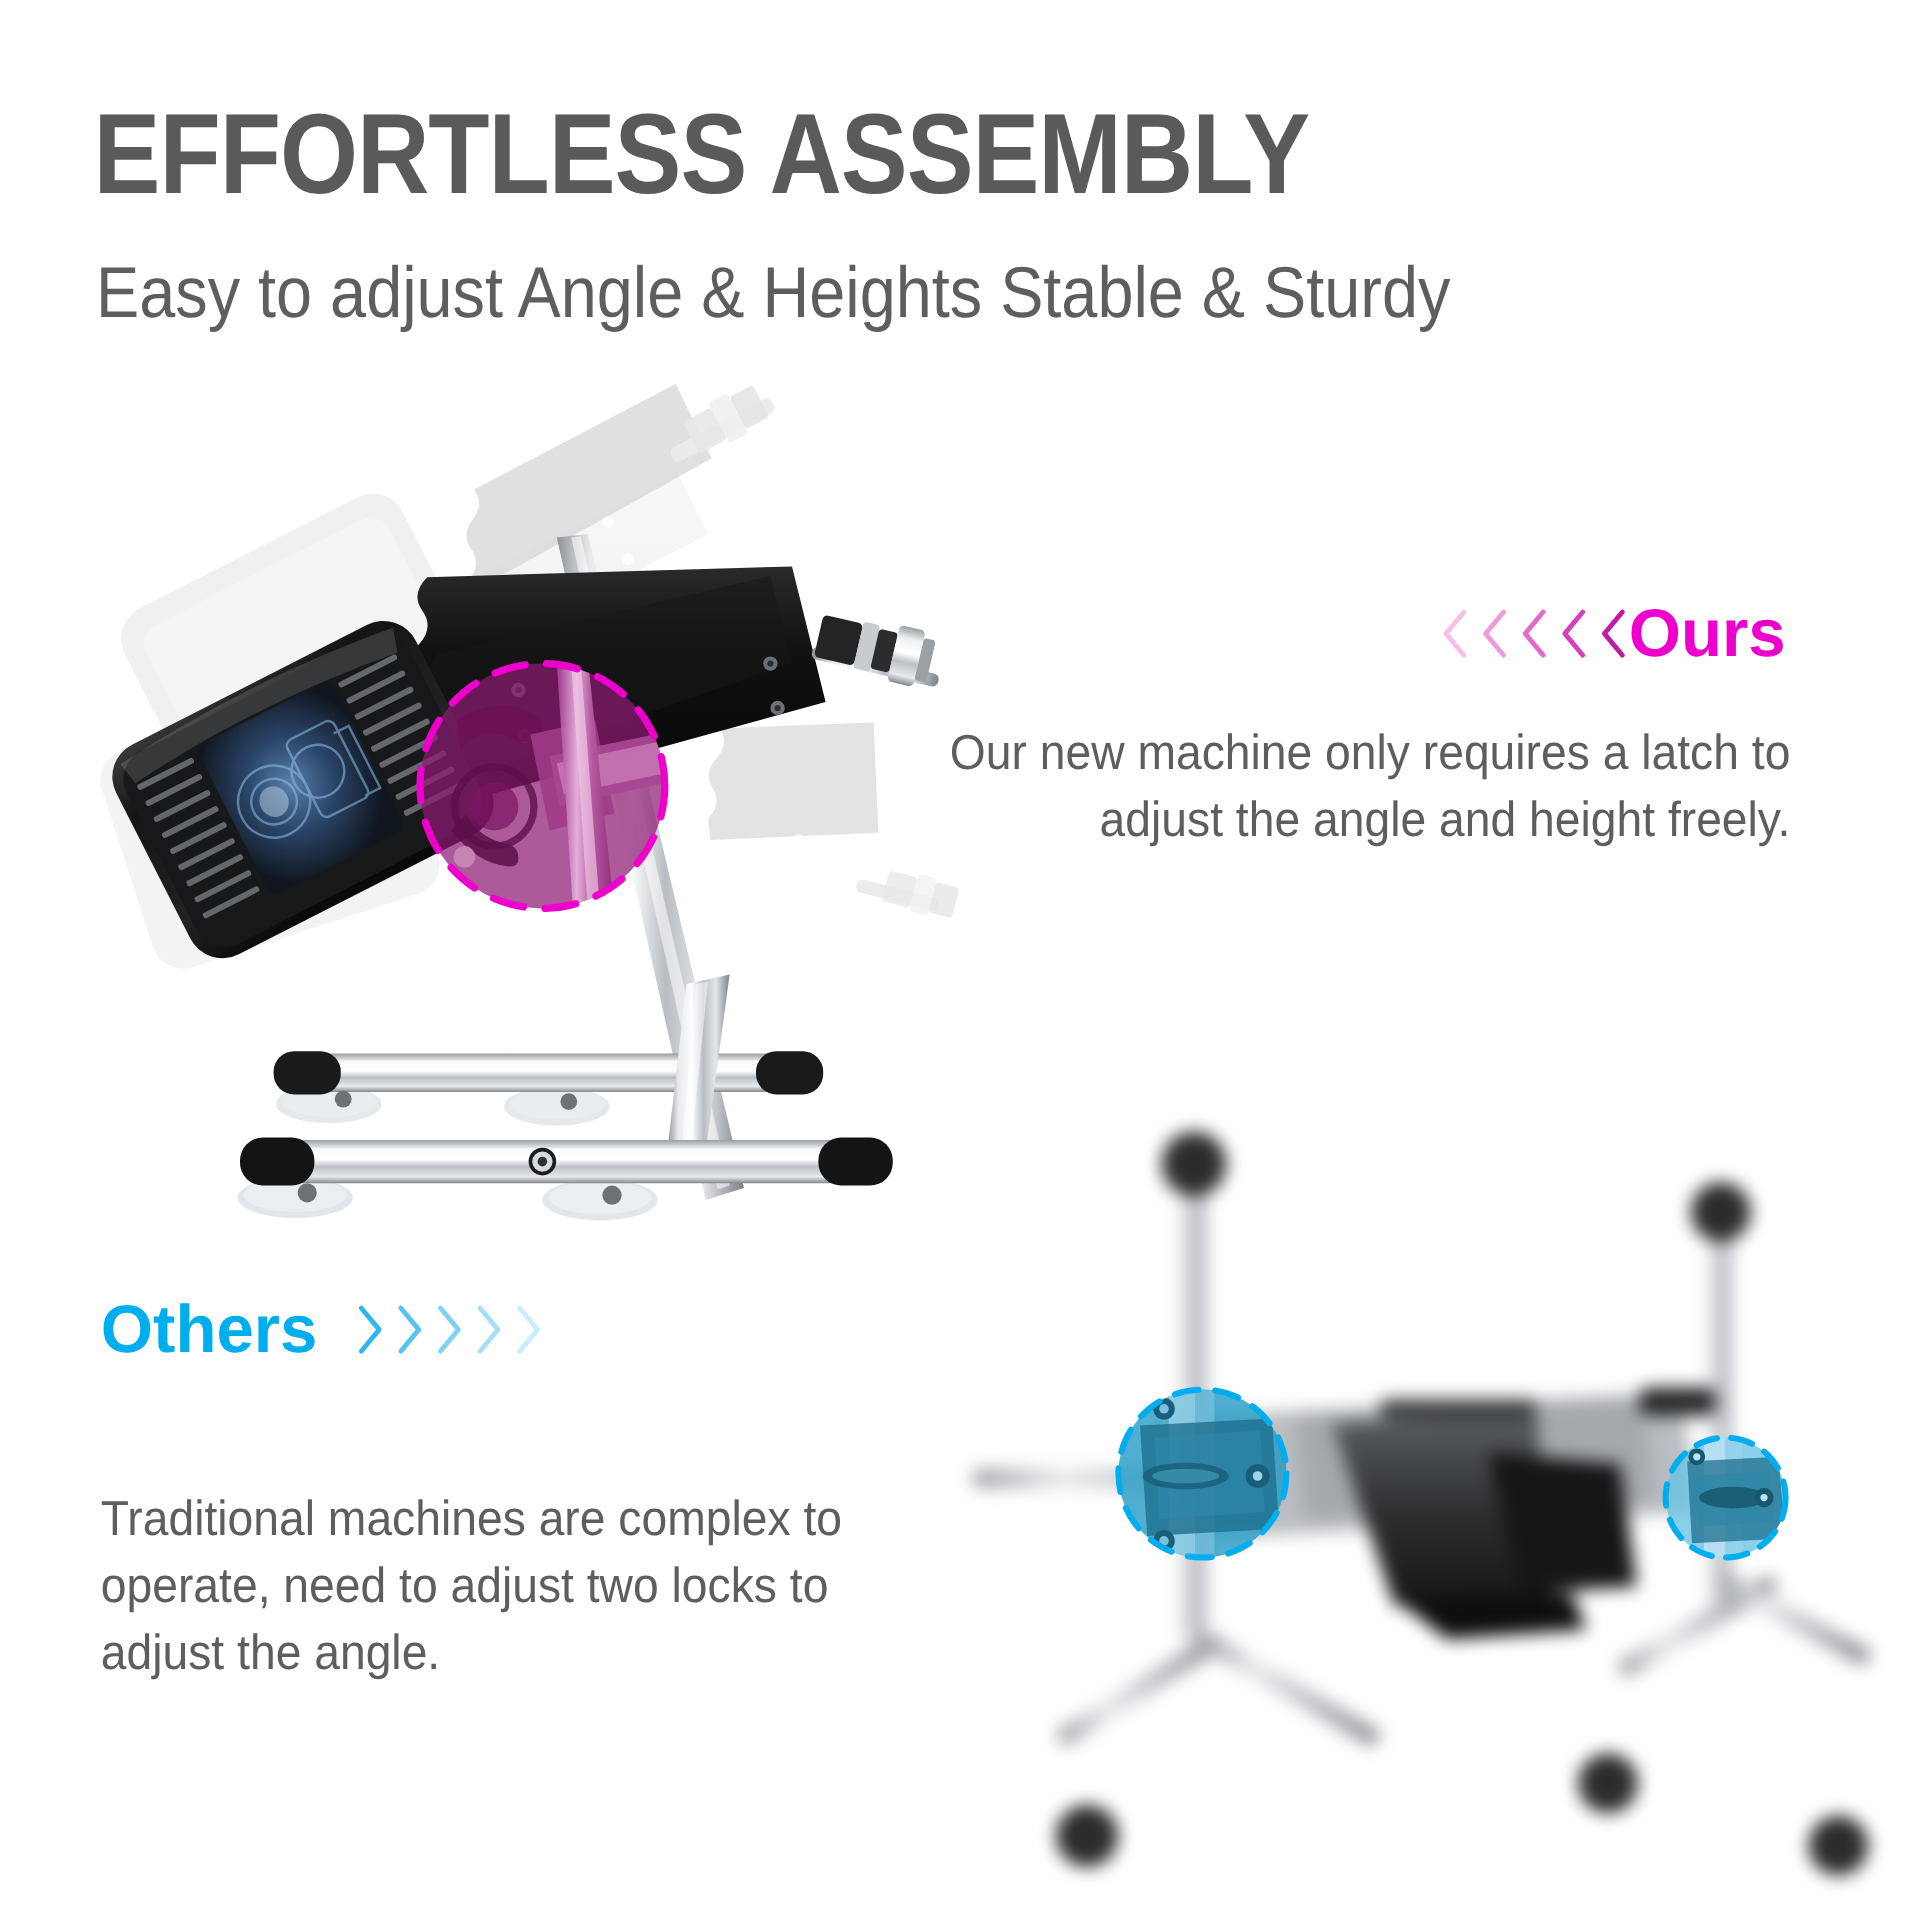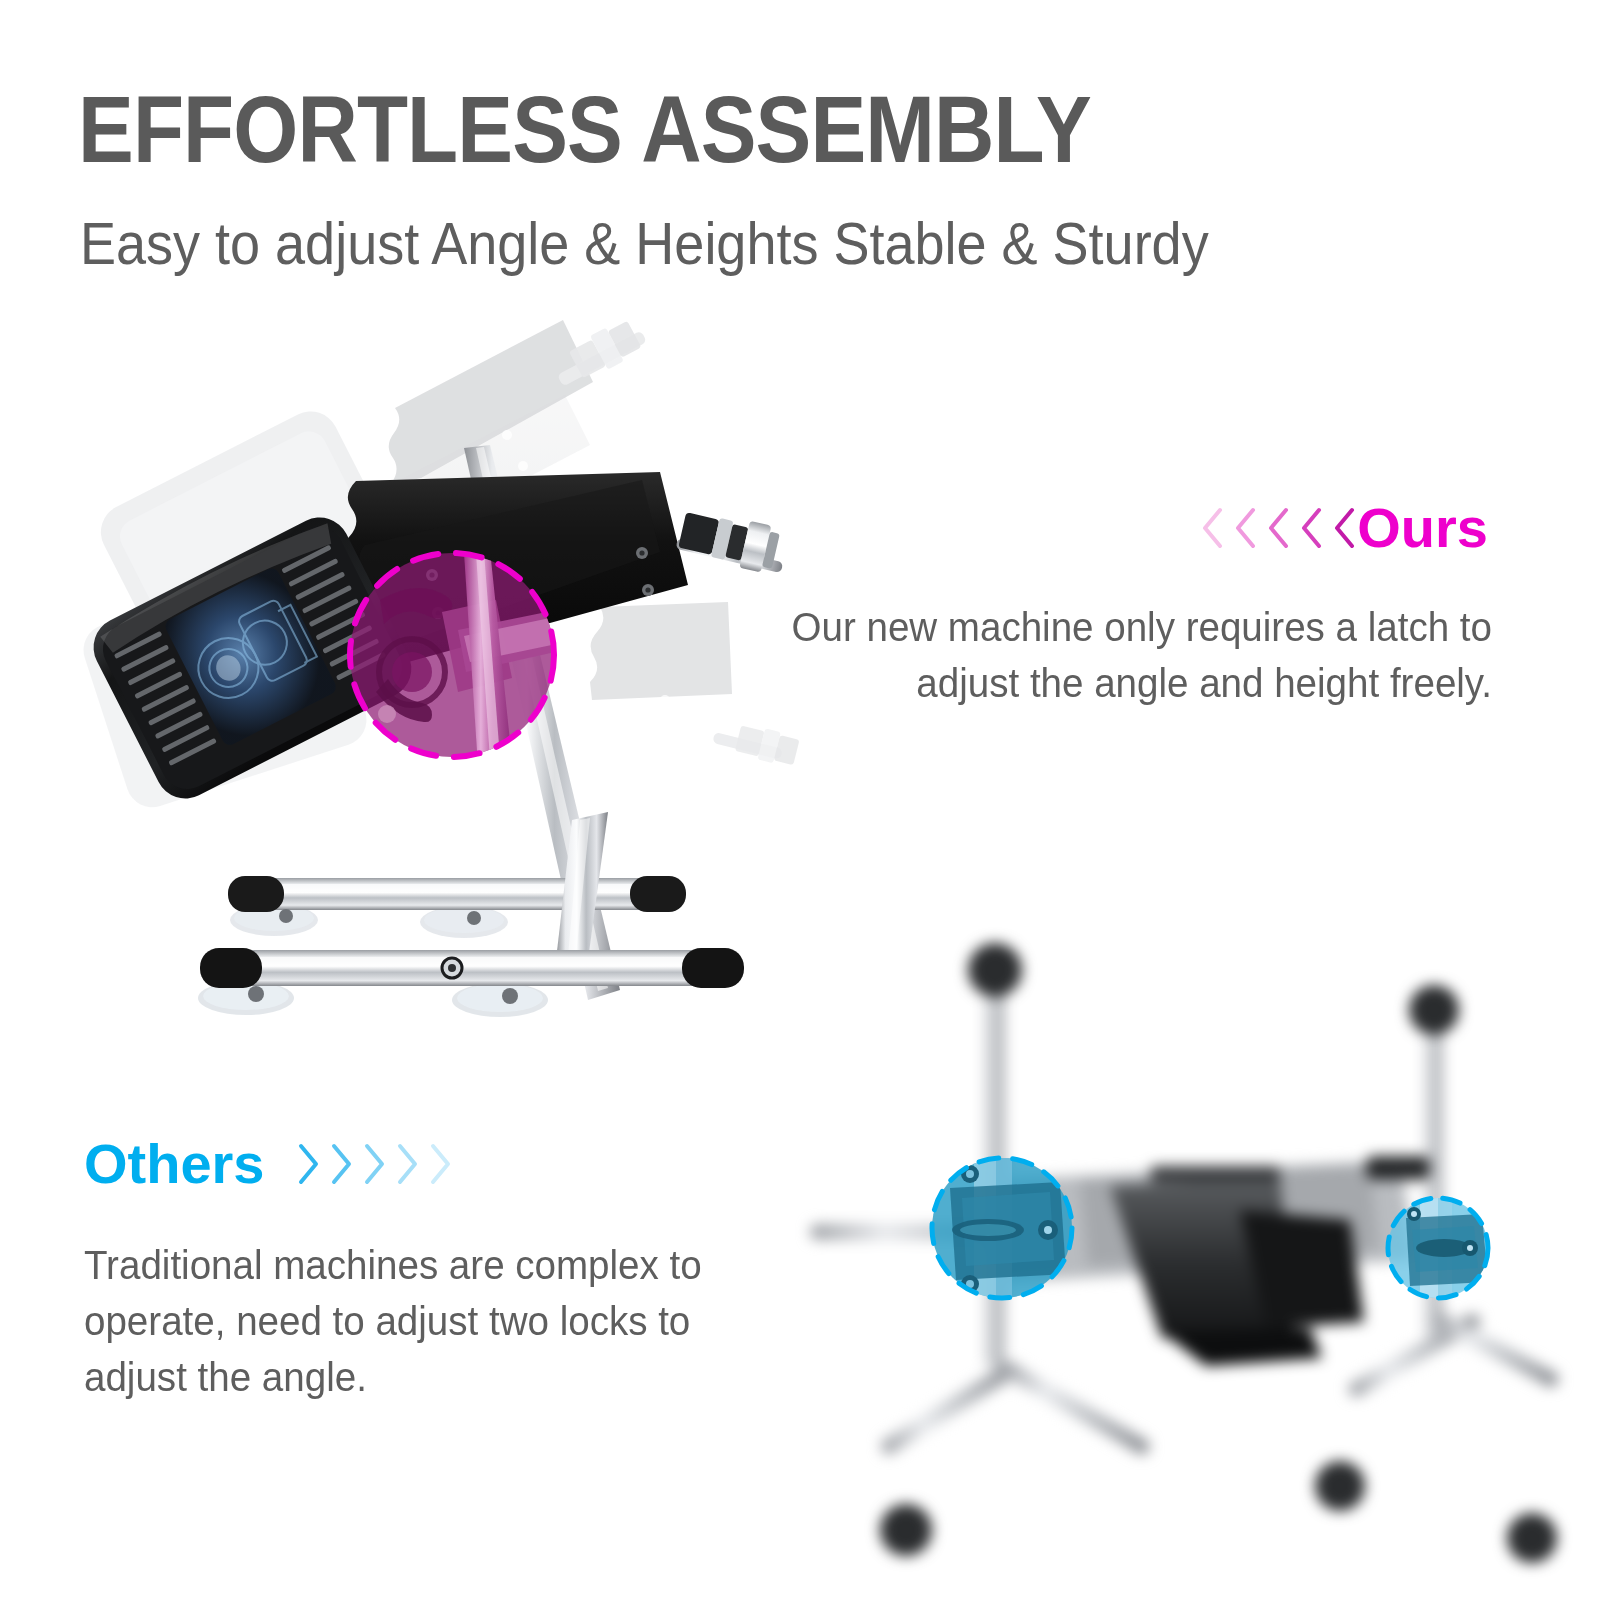--- a/index.html
+++ b/index.html
@@ -40,21 +40,21 @@
   }
   #ours-para{
     position:absolute;right:108px;top:600px;
     width:770px;text-align:right;
     font-size:41px;line-height:1.36;color:#5e5e5e;
     transform:scaleX(.94);transform-origin:right top;
   }
 
   
   #others-row{
-    position:absolute;left:84px;top:1136px;
+    position:absolute;left:84px;top:1080px;
     display:flex;align-items:center;gap:30px;
   }
   #others-label{
     font-size:56px;font-weight:bold;color:#00aeef;
     line-height:1;
   }
   #others-para{
     position:absolute;left:84px;top:1238px;
     width:760px;text-align:left;
     font-size:41px;line-height:1.36;color:#5e5e5e;

